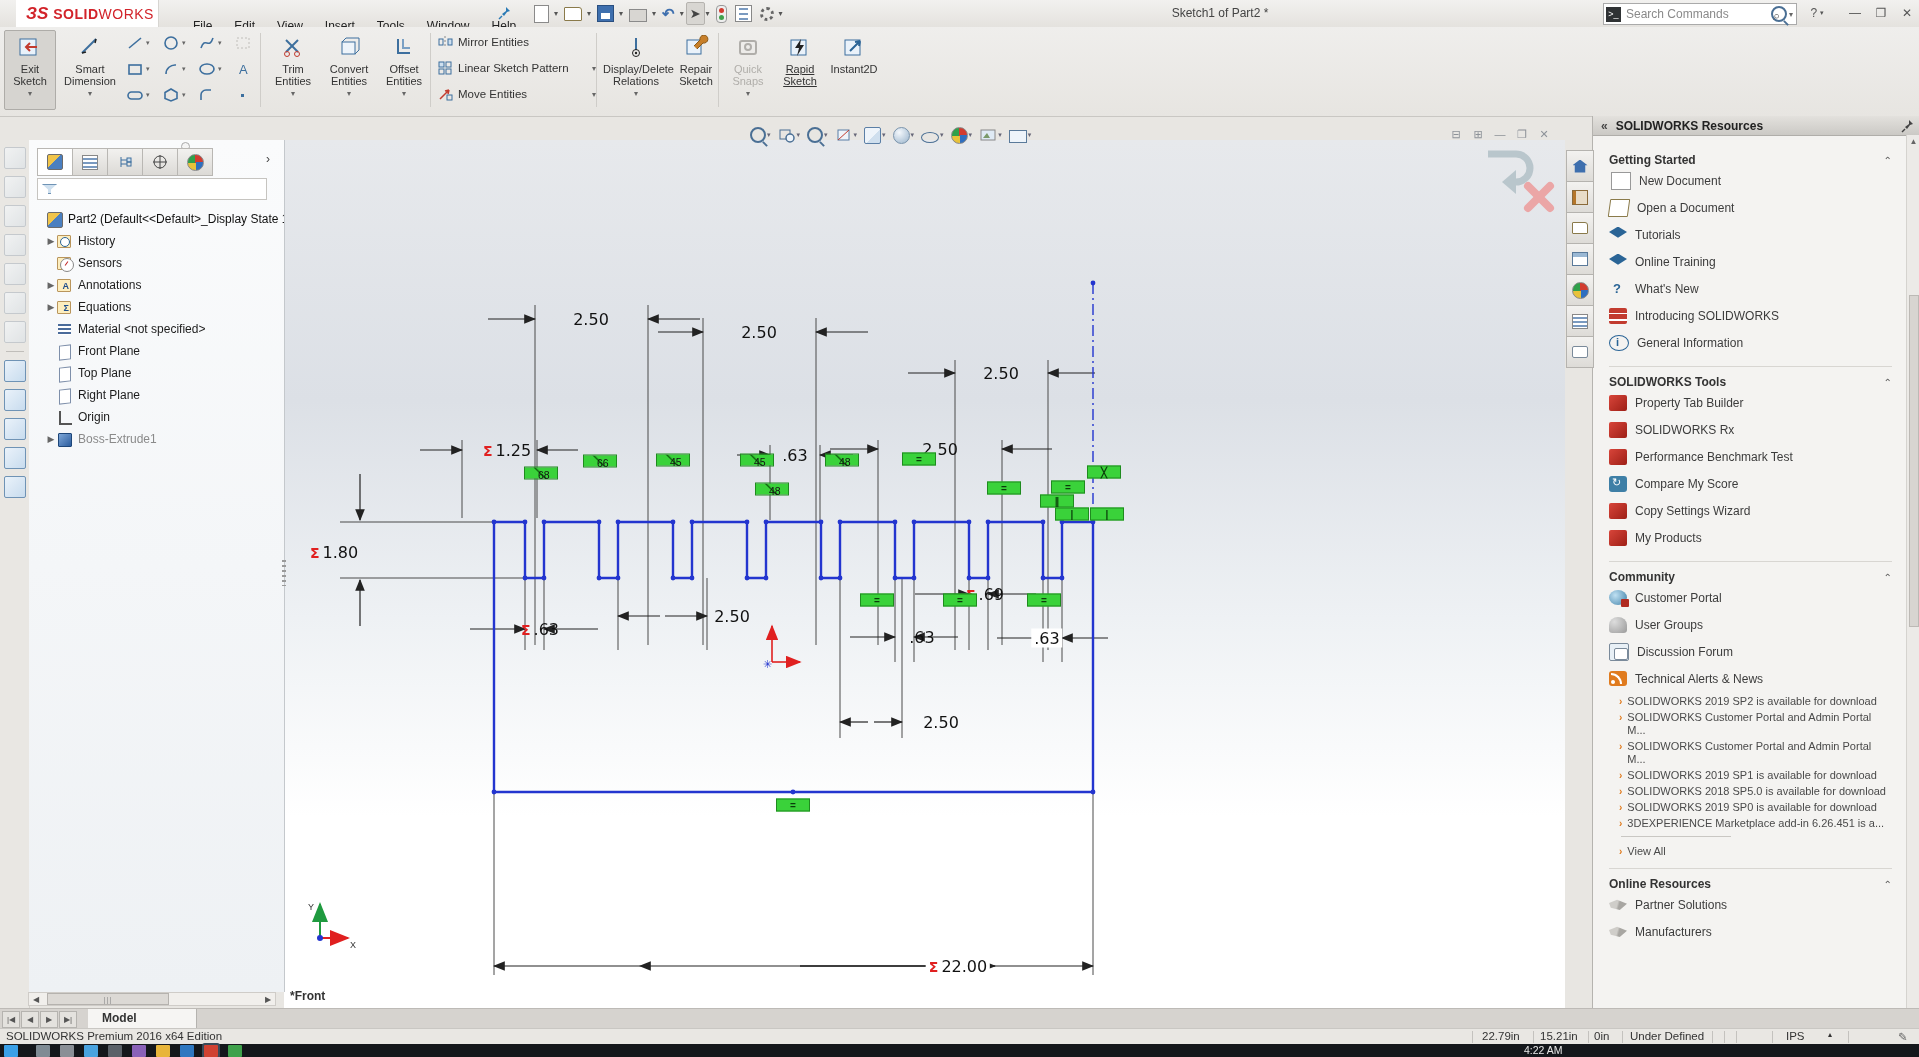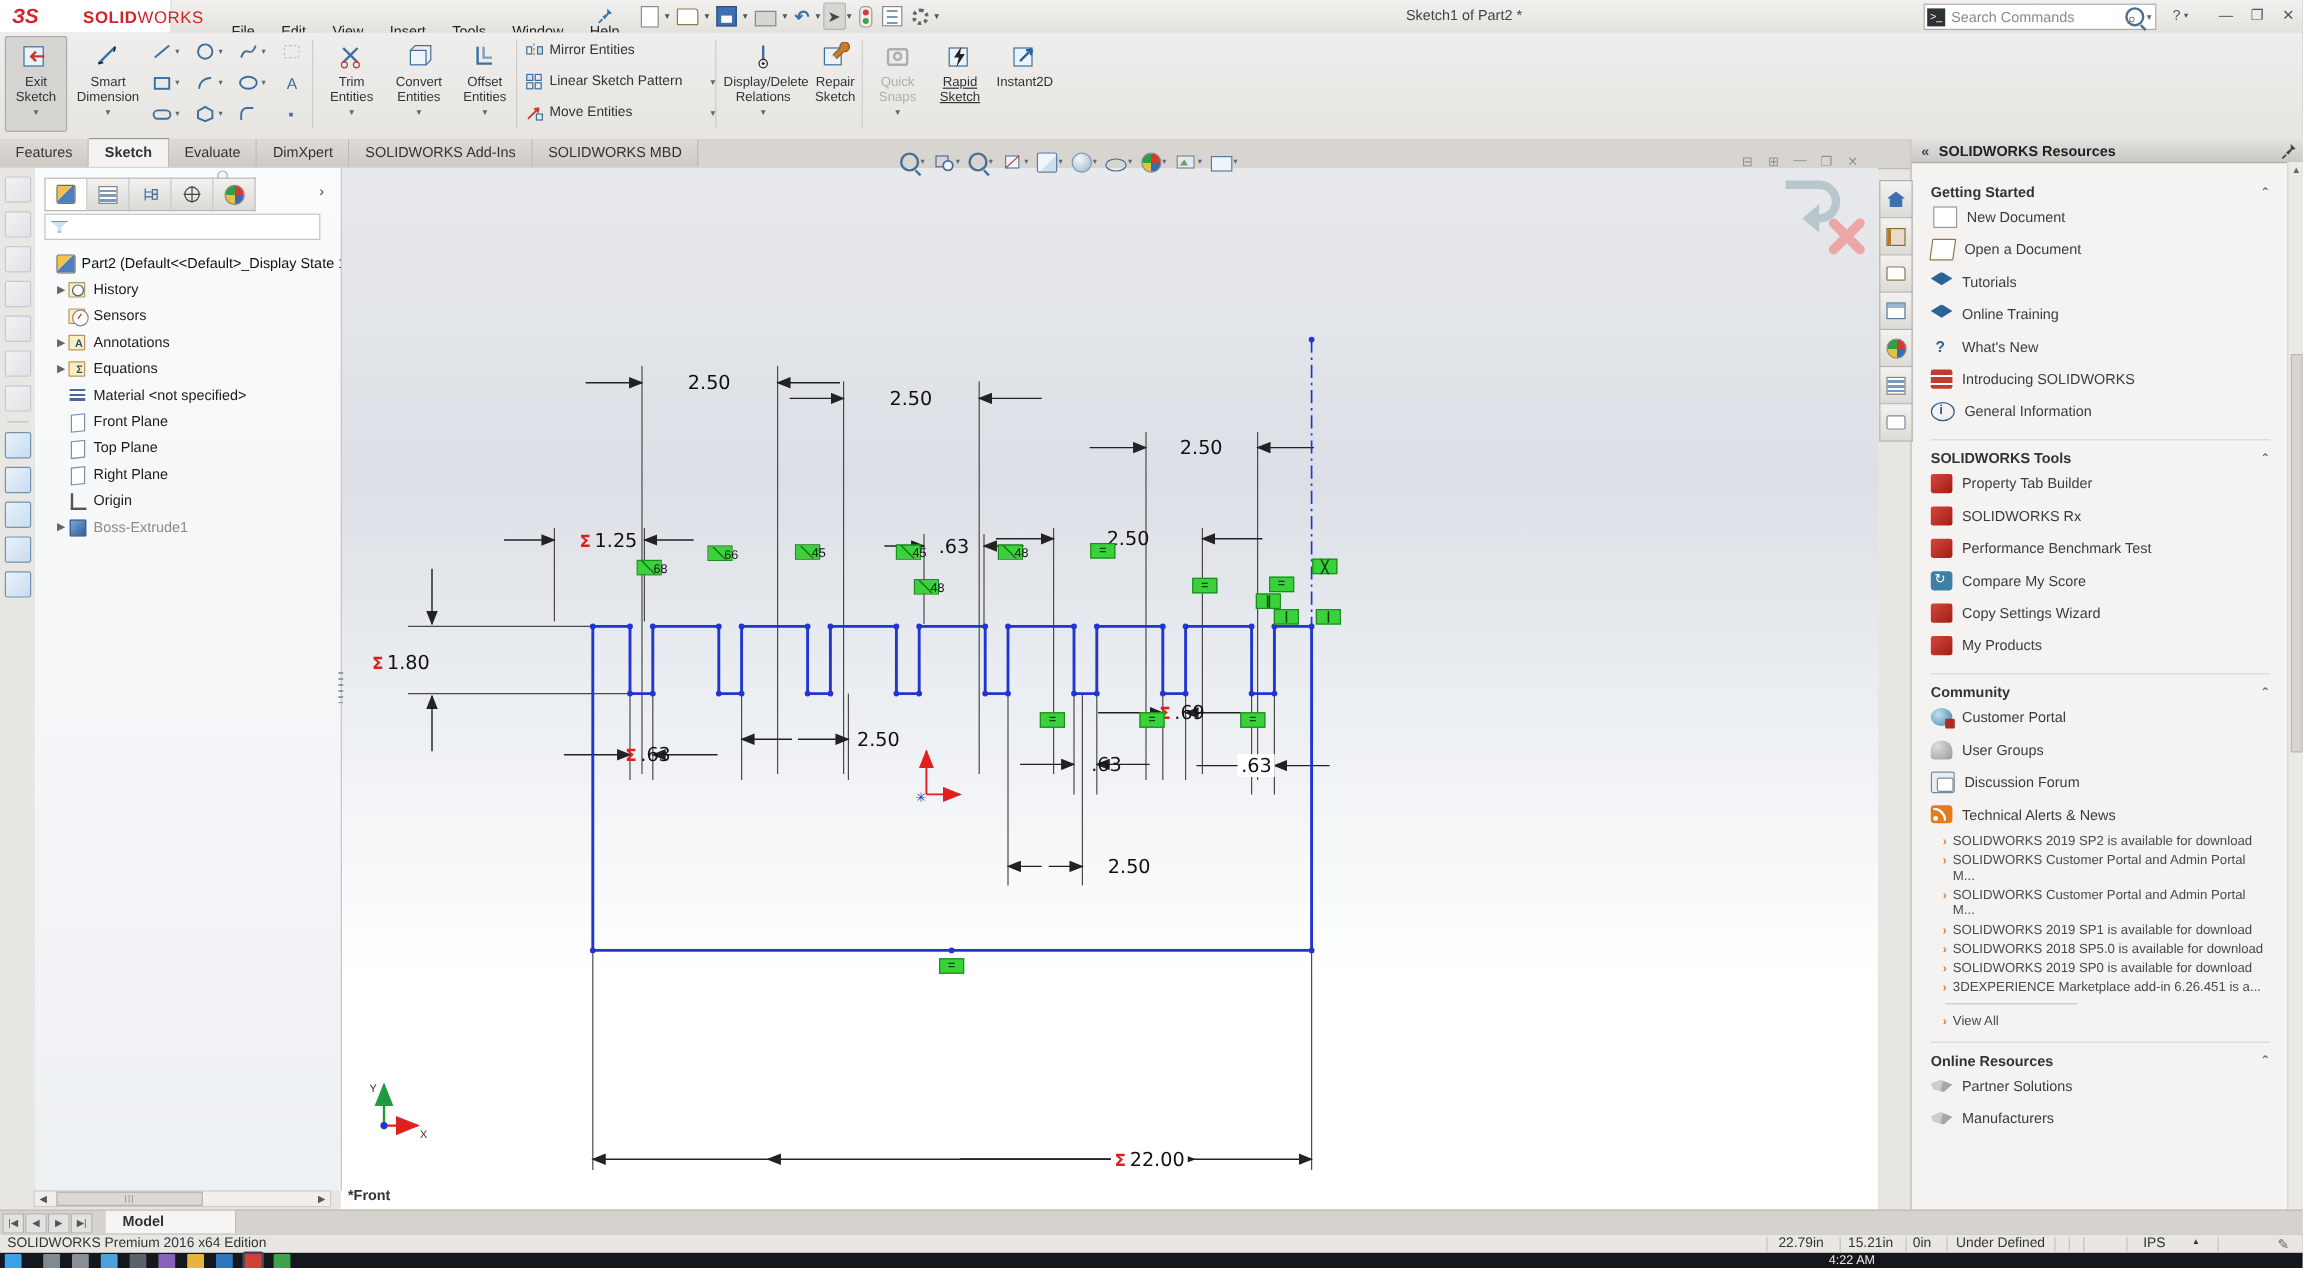--- a/index.html
+++ b/index.html
@@ -1,19 +1,19 @@
 <!DOCTYPE html>
 <html><head>
 <meta charset="utf-8">
 <style>
   html,body{margin:0;padding:0;background:#9aa0a6;}
   #app{position:relative;width:1919px;height:1057px;background:#e8e6e2;font-family:"Liberation Sans",sans-serif;font-size:12px;color:#333;overflow:hidden;-webkit-user-select:none;user-select:none;}
   
   #titlebar{position:absolute;left:0;top:0;width:1919px;height:27px;background:linear-gradient(#f2f1ef,#e4e2de);border-bottom:1px solid #cfcdc9;}
-  #logo{position:absolute;left:0;top:0;width:143px;height:27px;background:#fff;border-right:1px solid #d7d5d1;display:flex;align-items:center;padding-left:10px;box-sizing:border-box;gap:32px;}
+  #logo{position:absolute;left:16px;top:0;width:143px;height:27px;background:#fff;border-right:1px solid #d7d5d1;display:flex;align-items:center;padding-left:10px;box-sizing:border-box;}
   #logo .mark{color:#d2232a;font-weight:bold;font-style:italic;font-size:17px;margin-right:5px;}
   #logo .word{color:#d2232a;font-size:14px;letter-spacing:.5px;}
   #logo .word b{font-weight:bold;}
   #menubar{position:absolute;left:184px;top:12px;height:27px;display:flex;align-items:center;gap:4px;}
   .menu-item{padding:4px 9px;color:#222;cursor:default;}
   #pin{position:absolute;left:497px;top:5px;width:16px;height:16px;}
   #qat{position:absolute;left:530px;top:2px;height:23px;display:flex;align-items:center;}
   .qbtn{height:21px;display:flex;align-items:center;padding:0 3px;border:1px solid transparent;border-radius:2px;}
   .qbtn.pressed{background:#d8d6d2;border-color:#b5b3af;}
   .qcaret{font-size:8px;color:#555;margin:0 2px 0 1px;}
@@ -75,21 +75,21 @@
   #canvas{position:absolute;left:284px;top:140px;width:1281px;height:868px;background:linear-gradient(180deg,#e7e9ec 0%,#dce0e6 30%,#eef1f4 55%,#ffffff 78%);}
   #headsup{position:absolute;left:748px;top:122px;height:26px;display:flex;align-items:center;gap:3px;z-index:6;}
   .huic{display:flex;align-items:center;gap:1px;padding:2px 2px;border-radius:2px;}
   .hucaret{font-size:7px;color:#667;}
   #docbtns{position:absolute;left:1448px;top:128px;display:flex;gap:6px;z-index:6;color:#8d9298;font-size:11px;}
   #docbtns span{width:16px;text-align:center;}
   #confirmcorner{position:absolute;left:1480px;top:148px;z-index:6;}
   .dimlabel{position:absolute;transform:translate(-50%,-50%);font-size:16px;color:#111;white-space:nowrap;font-family:"DejaVu Sans",sans-serif;}
   .dimlabel .sg{color:#e02020;font-weight:bold;margin-right:3px;font-size:14px;}
   .dimlabel.bg{background:#fff;padding:0 3px;}
-  .rel{position:absolute;transform:translate(-50%,-50%);width:21px;height:13px;background:#3ad23a;border:1px solid #1f8a1f;box-sizing:border-box;display:flex;align-items:center;justify-content:center;font-size:10px;font-weight:bold;color:#0b3d0b;}
+  .rel{position:absolute;transform:translate(-50%,-50%);width:34px;height:13px;background:#3ad23a;border:1px solid #1f8a1f;box-sizing:border-box;display:flex;align-items:center;justify-content:center;font-size:10px;font-weight:bold;color:#0b3d0b;}
   .rel .num{position:absolute;left:13px;top:1px;font-size:10.5px;color:#111;font-weight:normal;}
   .rel.slash{background:linear-gradient(45deg,#3ad23a 44%,#0b5d0b 47%,#3ad23a 53%);}
   #frontlabel{position:absolute;left:290px;top:989px;font-weight:bold;color:#333;z-index:6;}
   #hscroll{position:absolute;left:28px;top:992px;width:248px;height:14px;background:#f1efec;border:1px solid #cfccc8;display:flex;align-items:center;z-index:6;box-sizing:border-box;}
   #hscroll .sarr{width:14px;text-align:center;font-size:8px;color:#555;}
   #hscroll .thumb{margin-left:4px;width:120px;height:10px;background:#dcd9d5;border:1px solid #b5b2ae;display:flex;align-items:center;justify-content:center;font-size:7px;color:#888;letter-spacing:1px;}
   
   #sidetabs{position:absolute;left:1566px;top:150px;width:26px;z-index:5;}
   .stab{width:26px;height:30px;border:1px solid #b5b3af;border-top:none;background:linear-gradient(#f3f2f0,#dddbd7);display:flex;align-items:center;justify-content:center;}
   .stab:first-child{border-top:1px solid #b5b3af;}
@@ -422,28 +422,20 @@
       </div>
       <div class="rbig" style="left: 826px; width: 54px;">
         <div class="ric"><svg width="26" height="24">
             <rect x="4" y="5" width="15" height="15" fill="#eaf2fa" stroke="#3d6f9e"></rect>
             <path d="M19 6 L9 16 M19 6 l-5 1 M19 6 l-1 5" stroke="#2a6496" stroke-width="2" fill="none"></path>
           </svg></div>
         <div class="rlb">Instant2D</div>
       </div>
     </div>
 
-  <div id="cmdtabs">
-      <div class="ctab">Features</div>
-      <div class="ctab active">Sketch</div>
-      <div class="ctab">Evaluate</div>
-      <div class="ctab">DimXpert</div>
-      <div class="ctab">SOLIDWORKS Add-Ins</div>
-      <div class="ctab">SOLIDWORKS MBD</div>
-    </div>
 
   <div id="leftdock">
       <div class="dockic"></div>
       <div class="dockic"></div>
       <div class="dockic"></div>
       <div class="dockic"></div>
       <div class="dockic"></div>
       <div class="dockic"></div>
       <div class="dockic"></div>
       <div class="dockdiv"></div>

